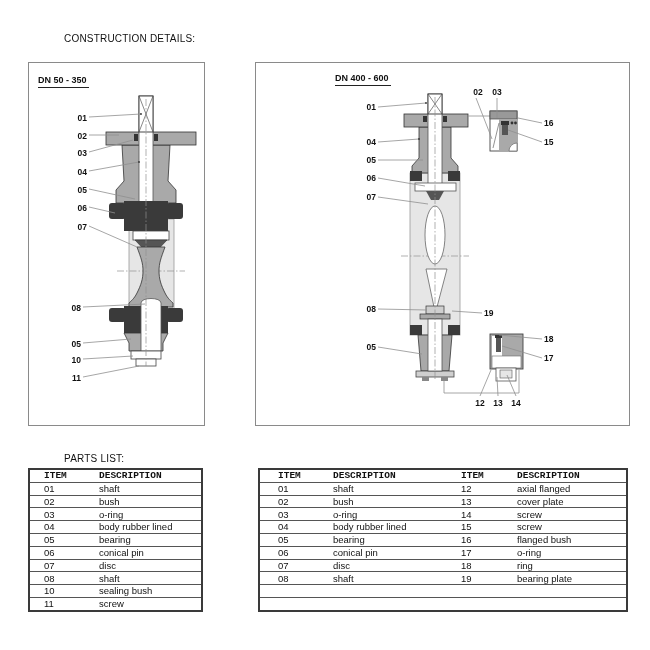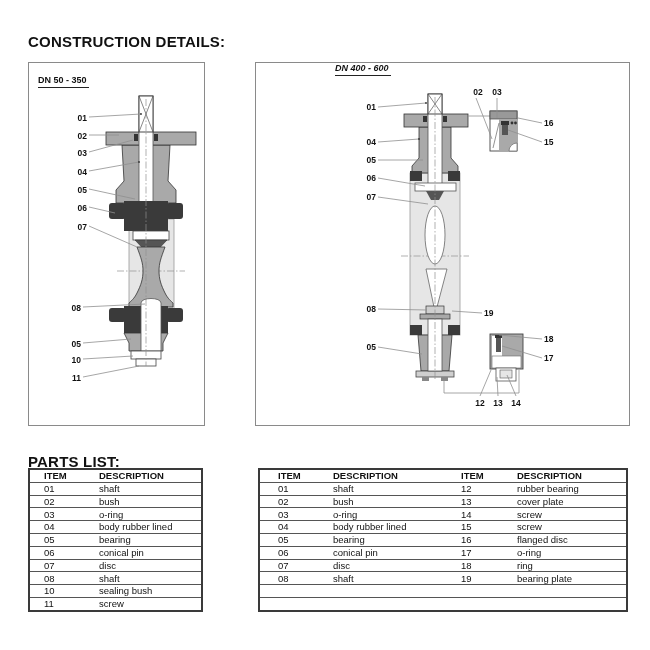--- a/index.html
+++ b/index.html
@@ -1,32 +1,32 @@
 <!DOCTYPE html>
 <html><head>
 <meta charset="utf-8">
 <style>
   html,body{margin:0;padding:0;}
   body{width:650px;height:650px;background:#fff;position:relative;
        font-family:"Liberation Sans",sans-serif;color:#111;overflow:hidden;}
   .abs{position:absolute;}
-  .h-title{font-size:15px;font-weight:bold;letter-spacing:.2px;}
+  .h-title{font-size:10px;font-weight:normal;letter-spacing:.2px;margin-left:36px;}
   .dbox{position:absolute;border:1px solid #8a8a8a;background:#fff;}
   .dn-label{position:absolute;font-size:9px;font-weight:bold;border-bottom:1px solid #222;
             padding:0 2px 2px 0;white-space:nowrap;}
   svg{position:absolute;left:0;top:0;}
   svg text{font-family:"Liberation Sans",sans-serif;font-size:8.5px;font-weight:bold;fill:#111;}
   .ldr{stroke:#8f8f8f;stroke-width:.8;fill:none;}
   .cl{stroke:#8f8f8f;stroke-width:.7;fill:none;stroke-dasharray:7 2 1.5 2;}
   .parts-table{position:absolute;border-collapse:collapse;table-layout:fixed;
                font-size:9.5px;background:#fff;border:2px solid #3a3a3a;}
   .parts-table td,.parts-table th{border-top:1px solid #555;height:11.8px;padding:0;
                text-align:left;vertical-align:middle;line-height:1;font-weight:normal;
                overflow:hidden;white-space:nowrap;}
-  .parts-table tr:first-child th{border-top:none;font-weight:bold;}
+  .parts-table tr:first-child th{border-top:none;font-weight:bold;font-family:Liberation Mono, monospace;}
   .tL td.c1,.tL th.c1{width:55px;padding-left:14px;}
   .tL td.c2,.tL th.c2{padding-left:0;}
   .tR td.c1,.tR th.c1{width:55px;padding-left:18px;}
   .tR td.c2,.tR th.c2{width:128px;}
   .tR td.c3,.tR th.c3{width:56px;}
 </style>
 </head>
 <body>
 
 <div class="abs h-title" style="left:28px;top:33px;">CONSTRUCTION DETAILS:</div>
@@ -96,21 +96,21 @@
     <text x="58" y="148" text-anchor="end">06</text>
     <text x="58" y="167" text-anchor="end">07</text>
     <text x="52" y="248" text-anchor="end">08</text>
     <text x="52" y="284" text-anchor="end">05</text>
     <text x="52" y="300" text-anchor="end">10</text>
     <text x="52" y="318" text-anchor="end">11</text>
   </svg>
 </div>
 
 <div class="dbox" style="left:255px;top:62px;width:373px;height:362px;">
-  <span class="dn-label" style="left:79px;top:0;font-style:italic;">DN 400 - 600</span>
+  <span class="dn-label" style="left:79px;top:10px;">DN 400 - 600</span>
   <svg width="373" height="362" viewBox="0 0 373 362">
 
     <rect x="154" y="110" width="50" height="162" fill="#e6e6e6" stroke="#9a9a9a" stroke-width="0.8"></rect>
     <line class="cl" x1="145" y1="193" x2="213" y2="193"></line>
 
     <path d="M163,64 L195,64 L195,95 L202,103 L202,110 L156,110 L156,103 L163,95 Z" fill="#a9a9a9" stroke="#333" stroke-width="0.8"></path>
 
     <rect x="148" y="51" width="64" height="13" fill="#a9a9a9" stroke="#333" stroke-width="0.8"></rect>
 
     <rect x="172" y="31" width="14" height="90" fill="#fff" stroke="#555" stroke-width="0.8"></rect>
@@ -260,21 +260,21 @@
       <tr>
     <th class="c1">ITEM</th>
     <th class="c2">DESCRIPTION</th>
     <th class="c3">ITEM</th>
     <th class="c4">DESCRIPTION</th>
   </tr>
   <tr>
         <td class="c1">01</td>
         <td class="c2">shaft</td>
         <td class="c3">12</td>
-        <td class="c4">rubber bearing</td>
+        <td class="c4">axial flanged</td>
       </tr>
   <tr>
         <td class="c1">02</td>
         <td class="c2">bush</td>
         <td class="c3">13</td>
         <td class="c4">cover plate</td>
       </tr>
   <tr>
         <td class="c1">03</td>
         <td class="c2">o-ring</td>
@@ -284,21 +284,21 @@
   <tr>
         <td class="c1">04</td>
         <td class="c2">body rubber lined</td>
         <td class="c3">15</td>
         <td class="c4">screw</td>
       </tr>
   <tr>
         <td class="c1">05</td>
         <td class="c2">bearing</td>
         <td class="c3">16</td>
-        <td class="c4">flanged disc</td>
+        <td class="c4">flanged bush</td>
       </tr>
   <tr>
         <td class="c1">06</td>
         <td class="c2">conical pin</td>
         <td class="c3">17</td>
         <td class="c4">o-ring</td>
       </tr>
   <tr>
         <td class="c1">07</td>
         <td class="c2">disc</td>

